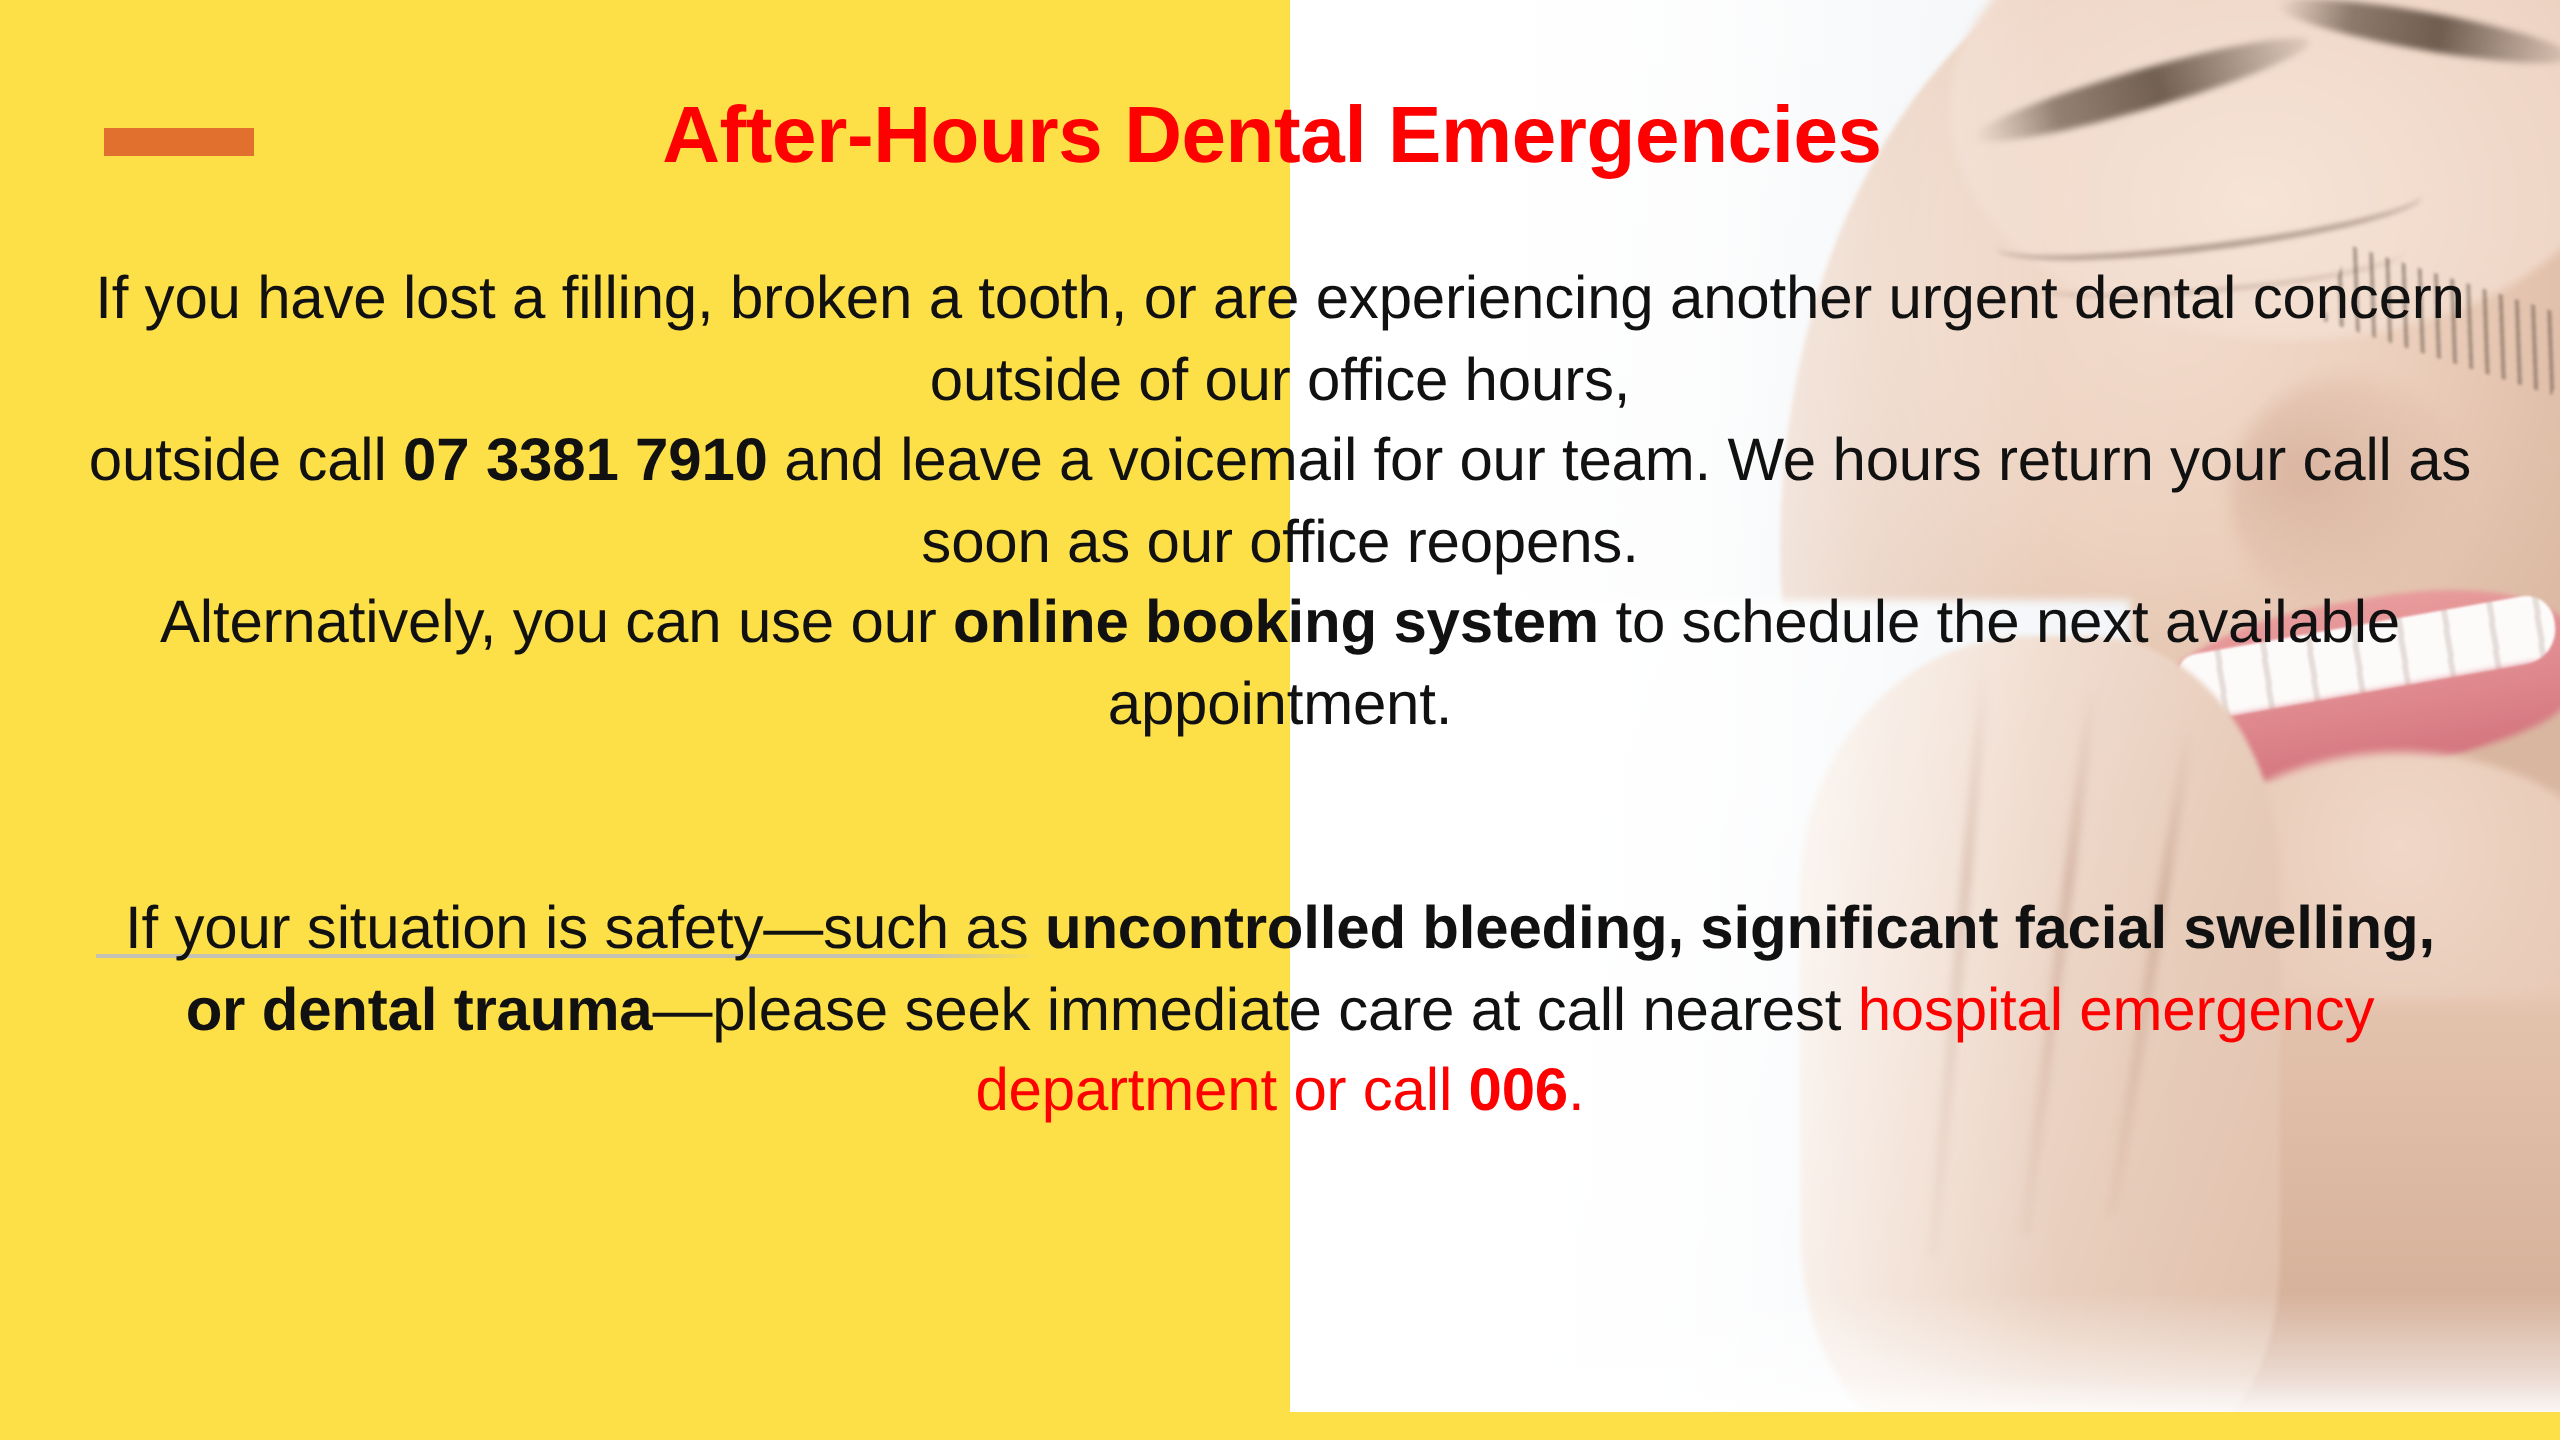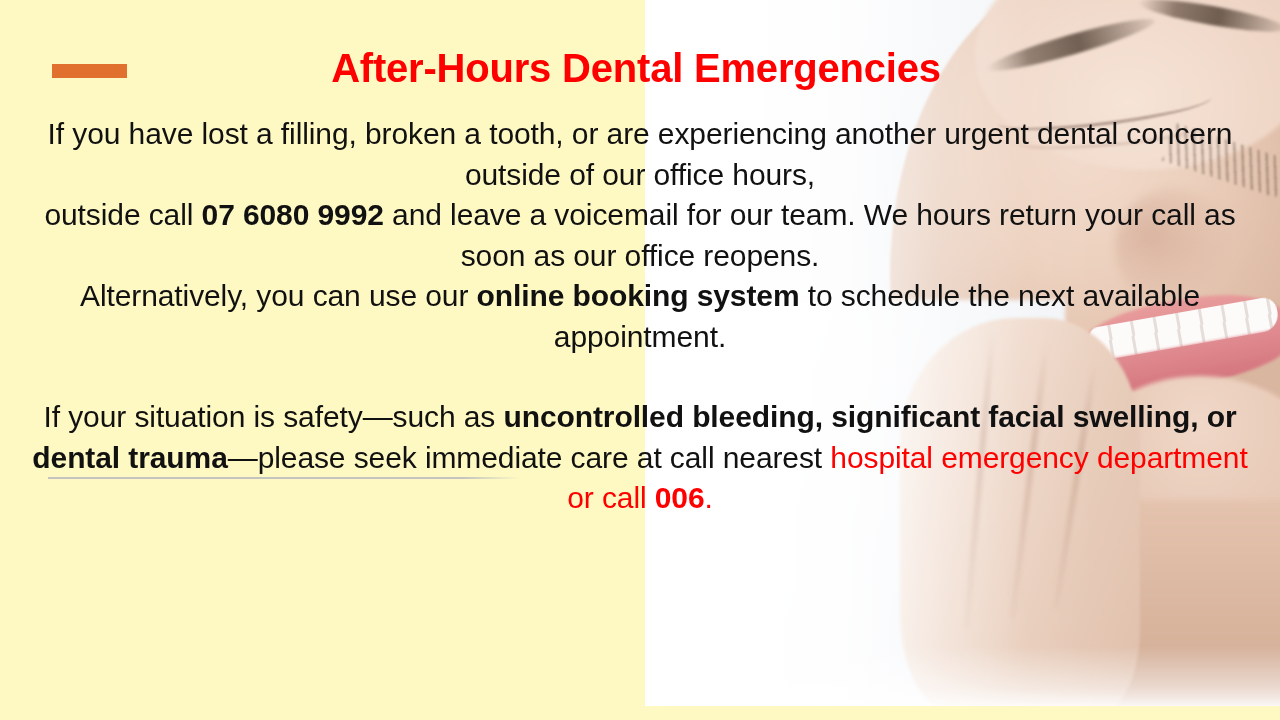--- a/index.html
+++ b/index.html
@@ -4,21 +4,21 @@
 <style>
   html, body {
     margin: 0;
     padding: 0;
     background: #ffffff;
   }
   #slide {
     position: relative;
     width: 1280px;
     height: 720px;
-    background: #fef9c3;
+    background: #fde047;
     overflow: hidden;
     font-family: "Liberation Sans", "DejaVu Sans", sans-serif;
   }
 
   
   .photo-wrap {
     position: absolute;
     left: 645px;
     top: 0px;
     width: 635px;
@@ -216,21 +216,21 @@
     left: 28px;
     top: 114px;
     width: 1224px;
     text-align: center;
     font-size: 30px;
     line-height: 40.5px;
     color: #111111;
     letter-spacing: -0.1px;
   }
   .body-block p {
-    margin: 0;
+    margin: 16px;
   }
   .gap {
     height: 40px;
   }
   .b { font-weight: bold; }
   .red { color: #ff0000; }
   .thin-rule {
     position: absolute;
     left: 48px;
     top: 477px;
@@ -274,21 +274,21 @@
     <div class="accent-bar"></div>
 
     <h1 class="title">After-Hours Dental Emergencies</h1>
 
     <div class="thin-rule"></div>
 
     <div class="body-block">
 
       <p>
         <span>If you have lost a filling, broken a tooth, or are experiencing another urgent dental concern outside of our office hours,</span><br>
-        <span>outside call </span><span class="b">07 6080 9992</span><span> and leave a voicemail for our team. We hours return your call as soon as our office reopens.</span><br>
+        <span>outside call </span><span class="b">07 3381 7910</span><span> and leave a voicemail for our team. We hours return your call as soon as our office reopens.</span><br>
         <span>Alternatively, you can use our </span><span class="b">online booking system</span><span> to schedule the next available appointment.</span>
       </p>
 
       <div class="gap"></div>
 
       <p>
         <span>If your situation is safety—such as </span><span class="b">uncontrolled bleeding, significant facial swelling, or dental trauma</span><span>—please seek immediate care at call nearest </span><span class="red">hospital emergency department or call </span><span class="red b">006</span><span class="red">.</span>
       </p>
 
       <div class="gap"></div>

